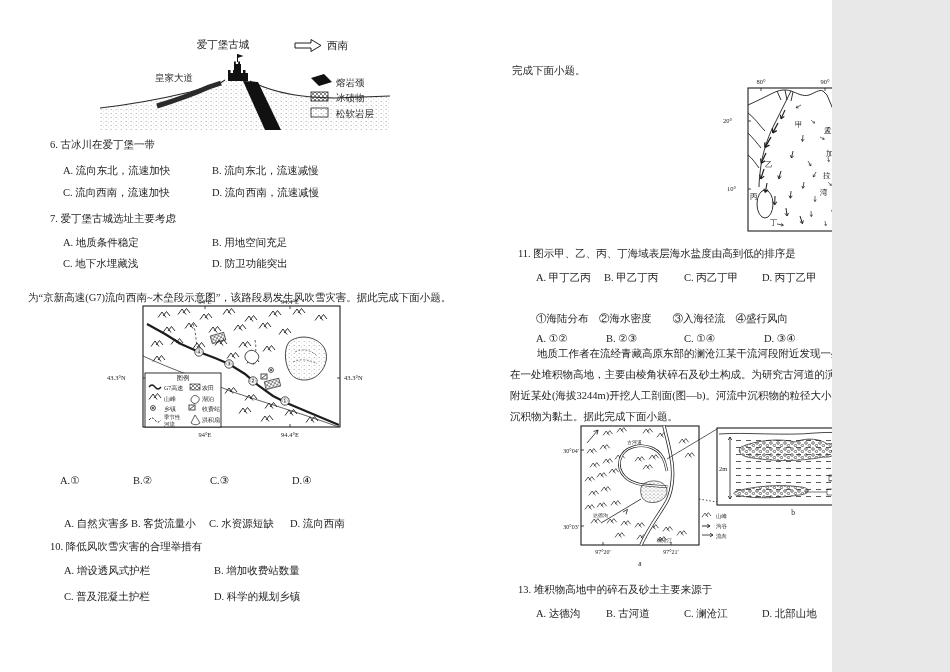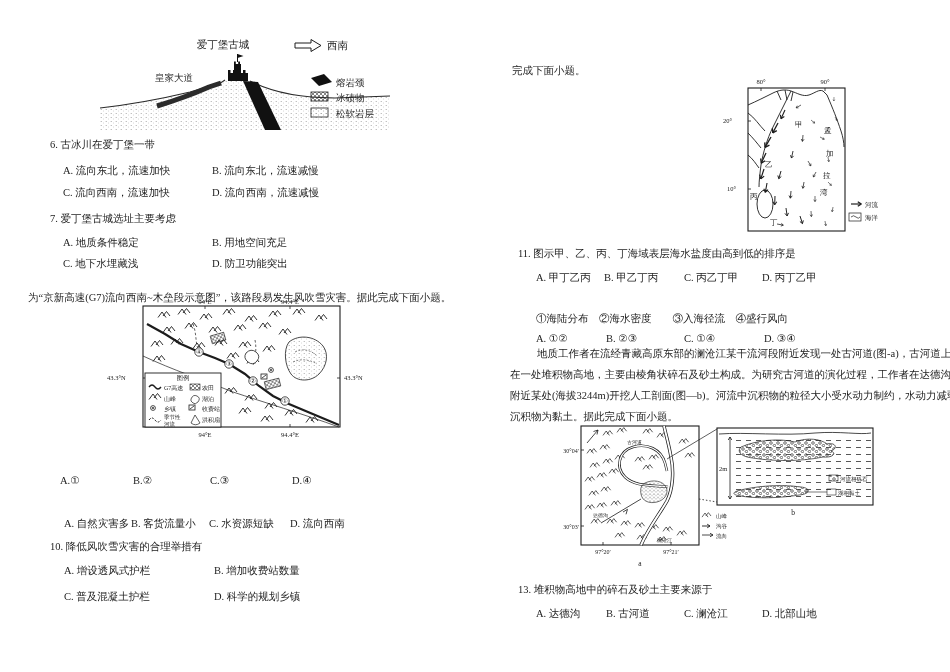--- a/index.html
+++ b/index.html
@@ -1,16 +1,16 @@
 <!DOCTYPE html>
 <html><head>
 <meta charset="utf-8">
 <style>
   html,body{margin:0;padding:0;background:#e8e8e8}
-  .page{position:relative;width:950px;height:672px;background:#ffffff;overflow:hidden;
+  .page{position:relative;width:832px;height:672px;background:#ffffff;overflow:hidden;
         font-family:"Liberation Serif","DejaVu Serif",serif;color:#1d1d1d}
   .ln{position:absolute;font-size:10.5px;line-height:1.25;white-space:nowrap}
   .fig{position:absolute}
   svg{overflow:visible;display:block}
   svg text{font-family:"Liberation Serif","DejaVu Serif",serif;fill:#1d1d1d}
 </style>
 </head>
 <body>
 
 <div class="page">

